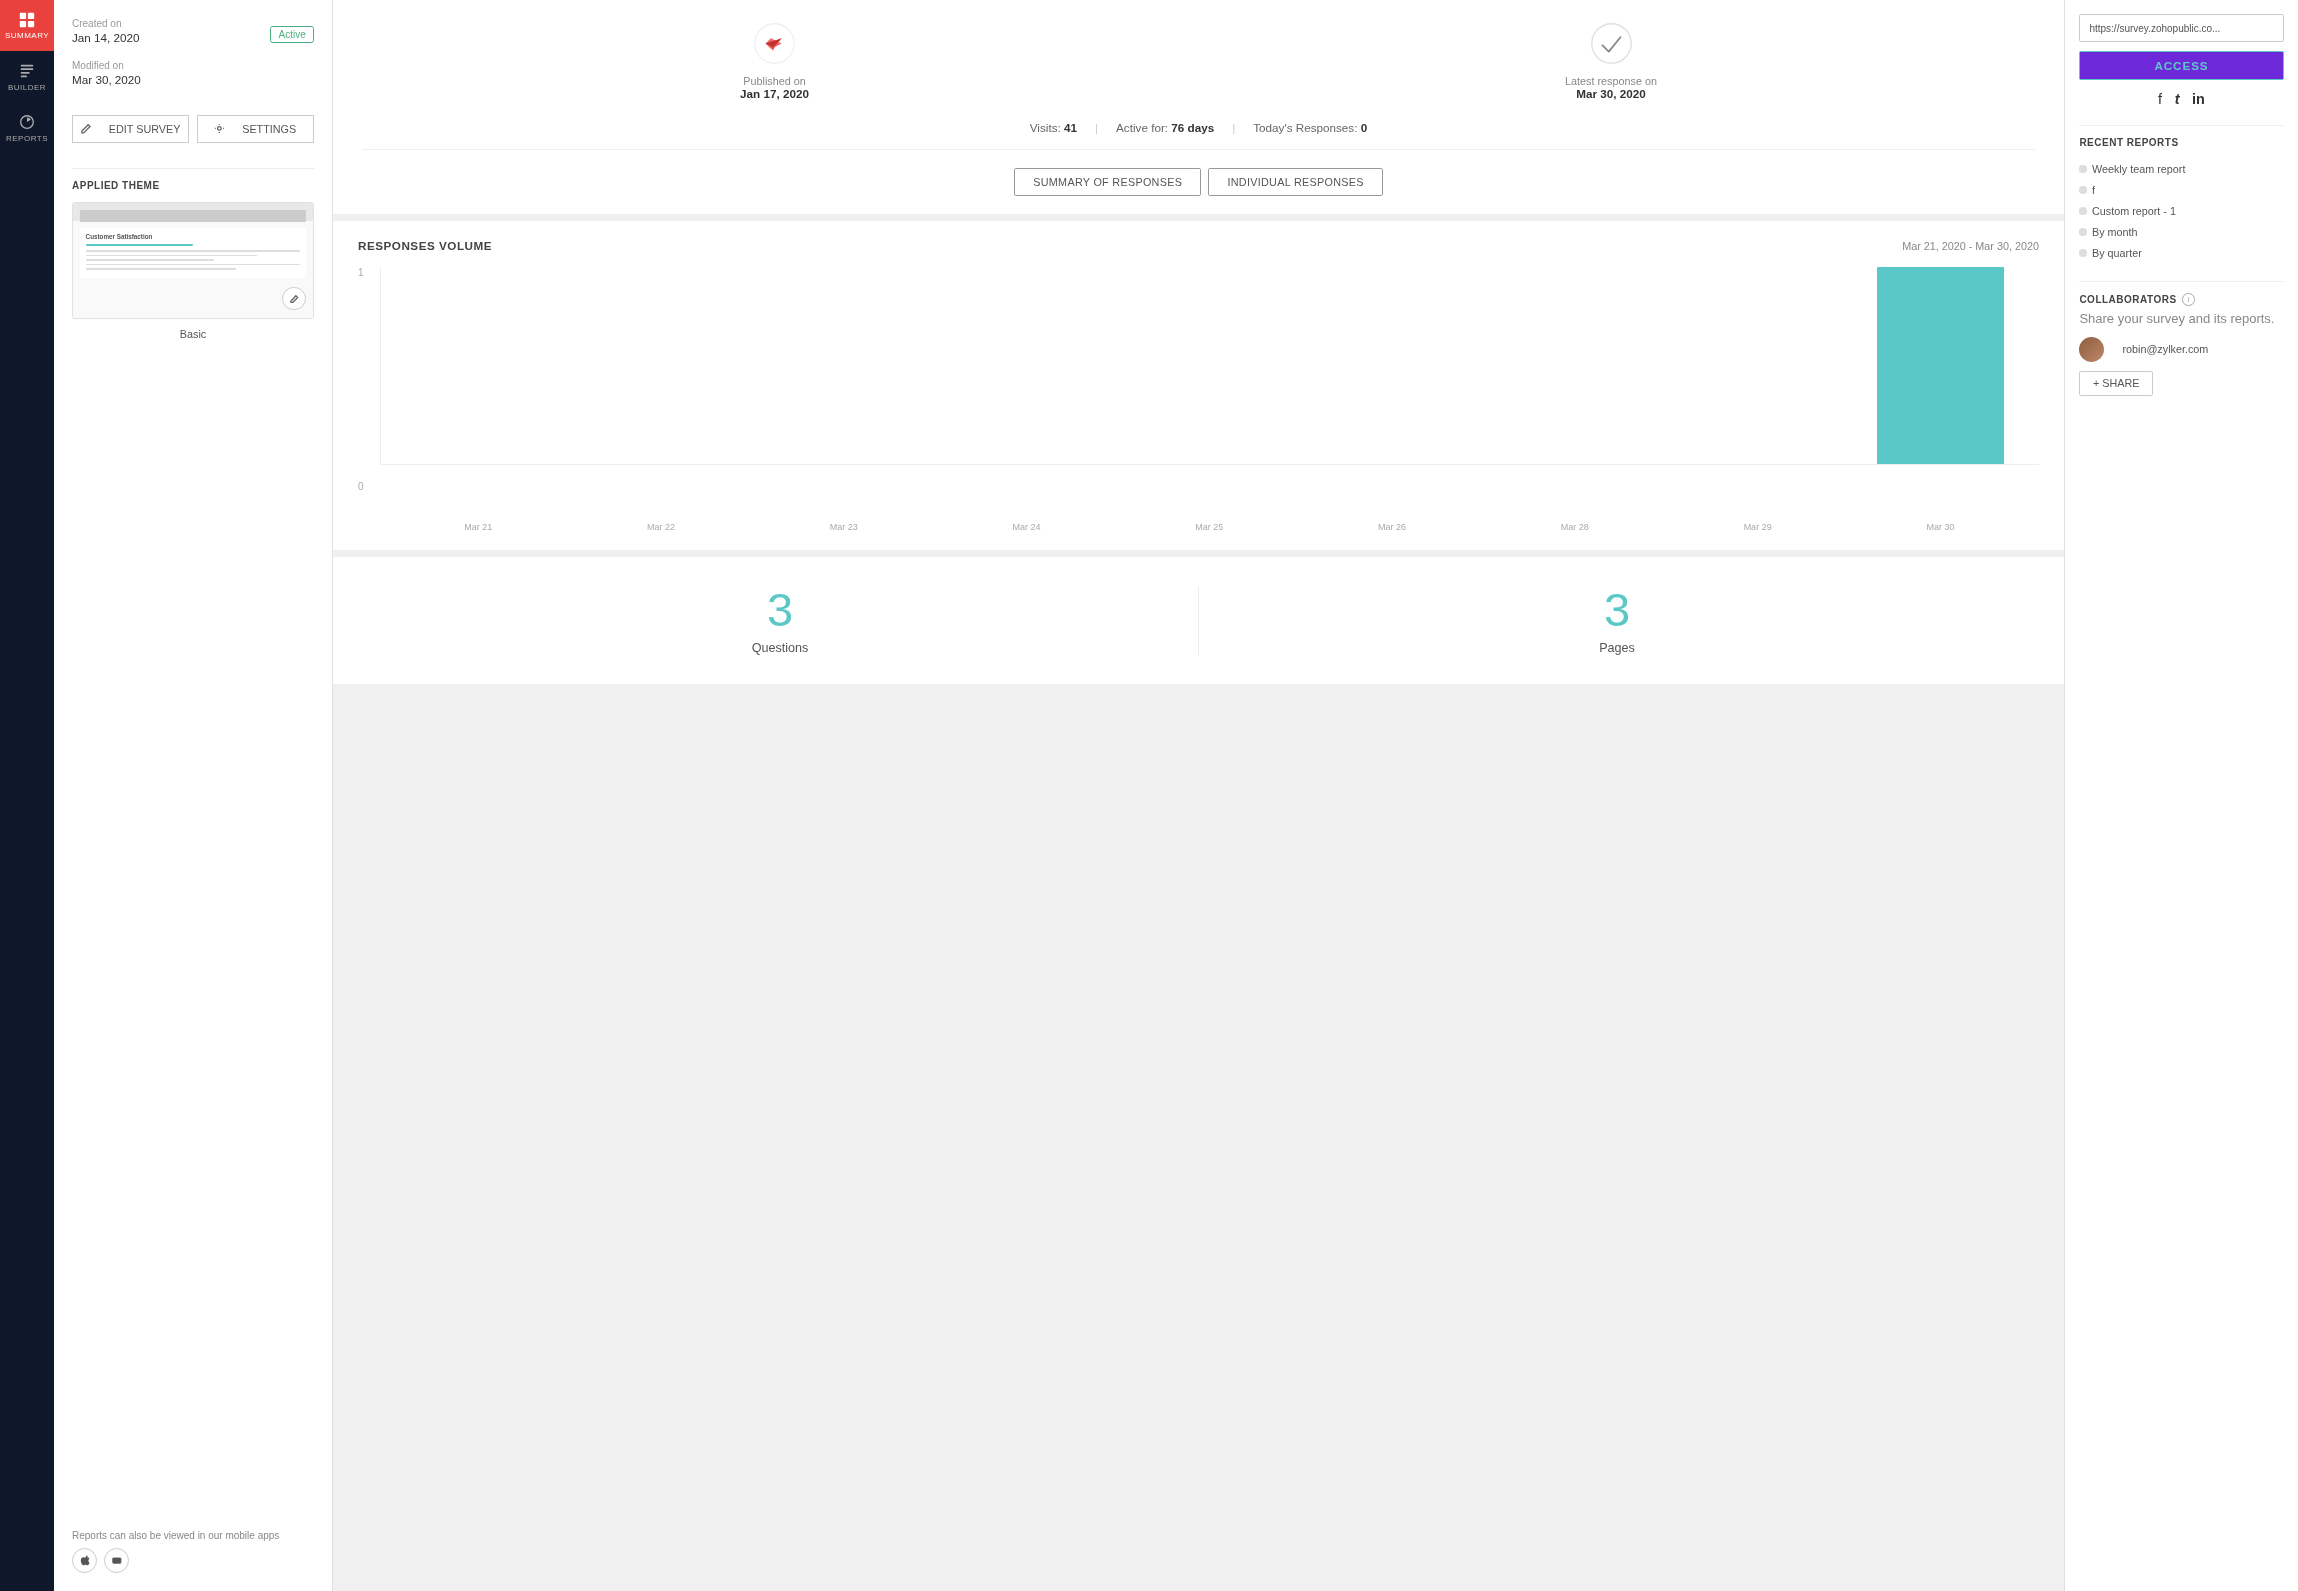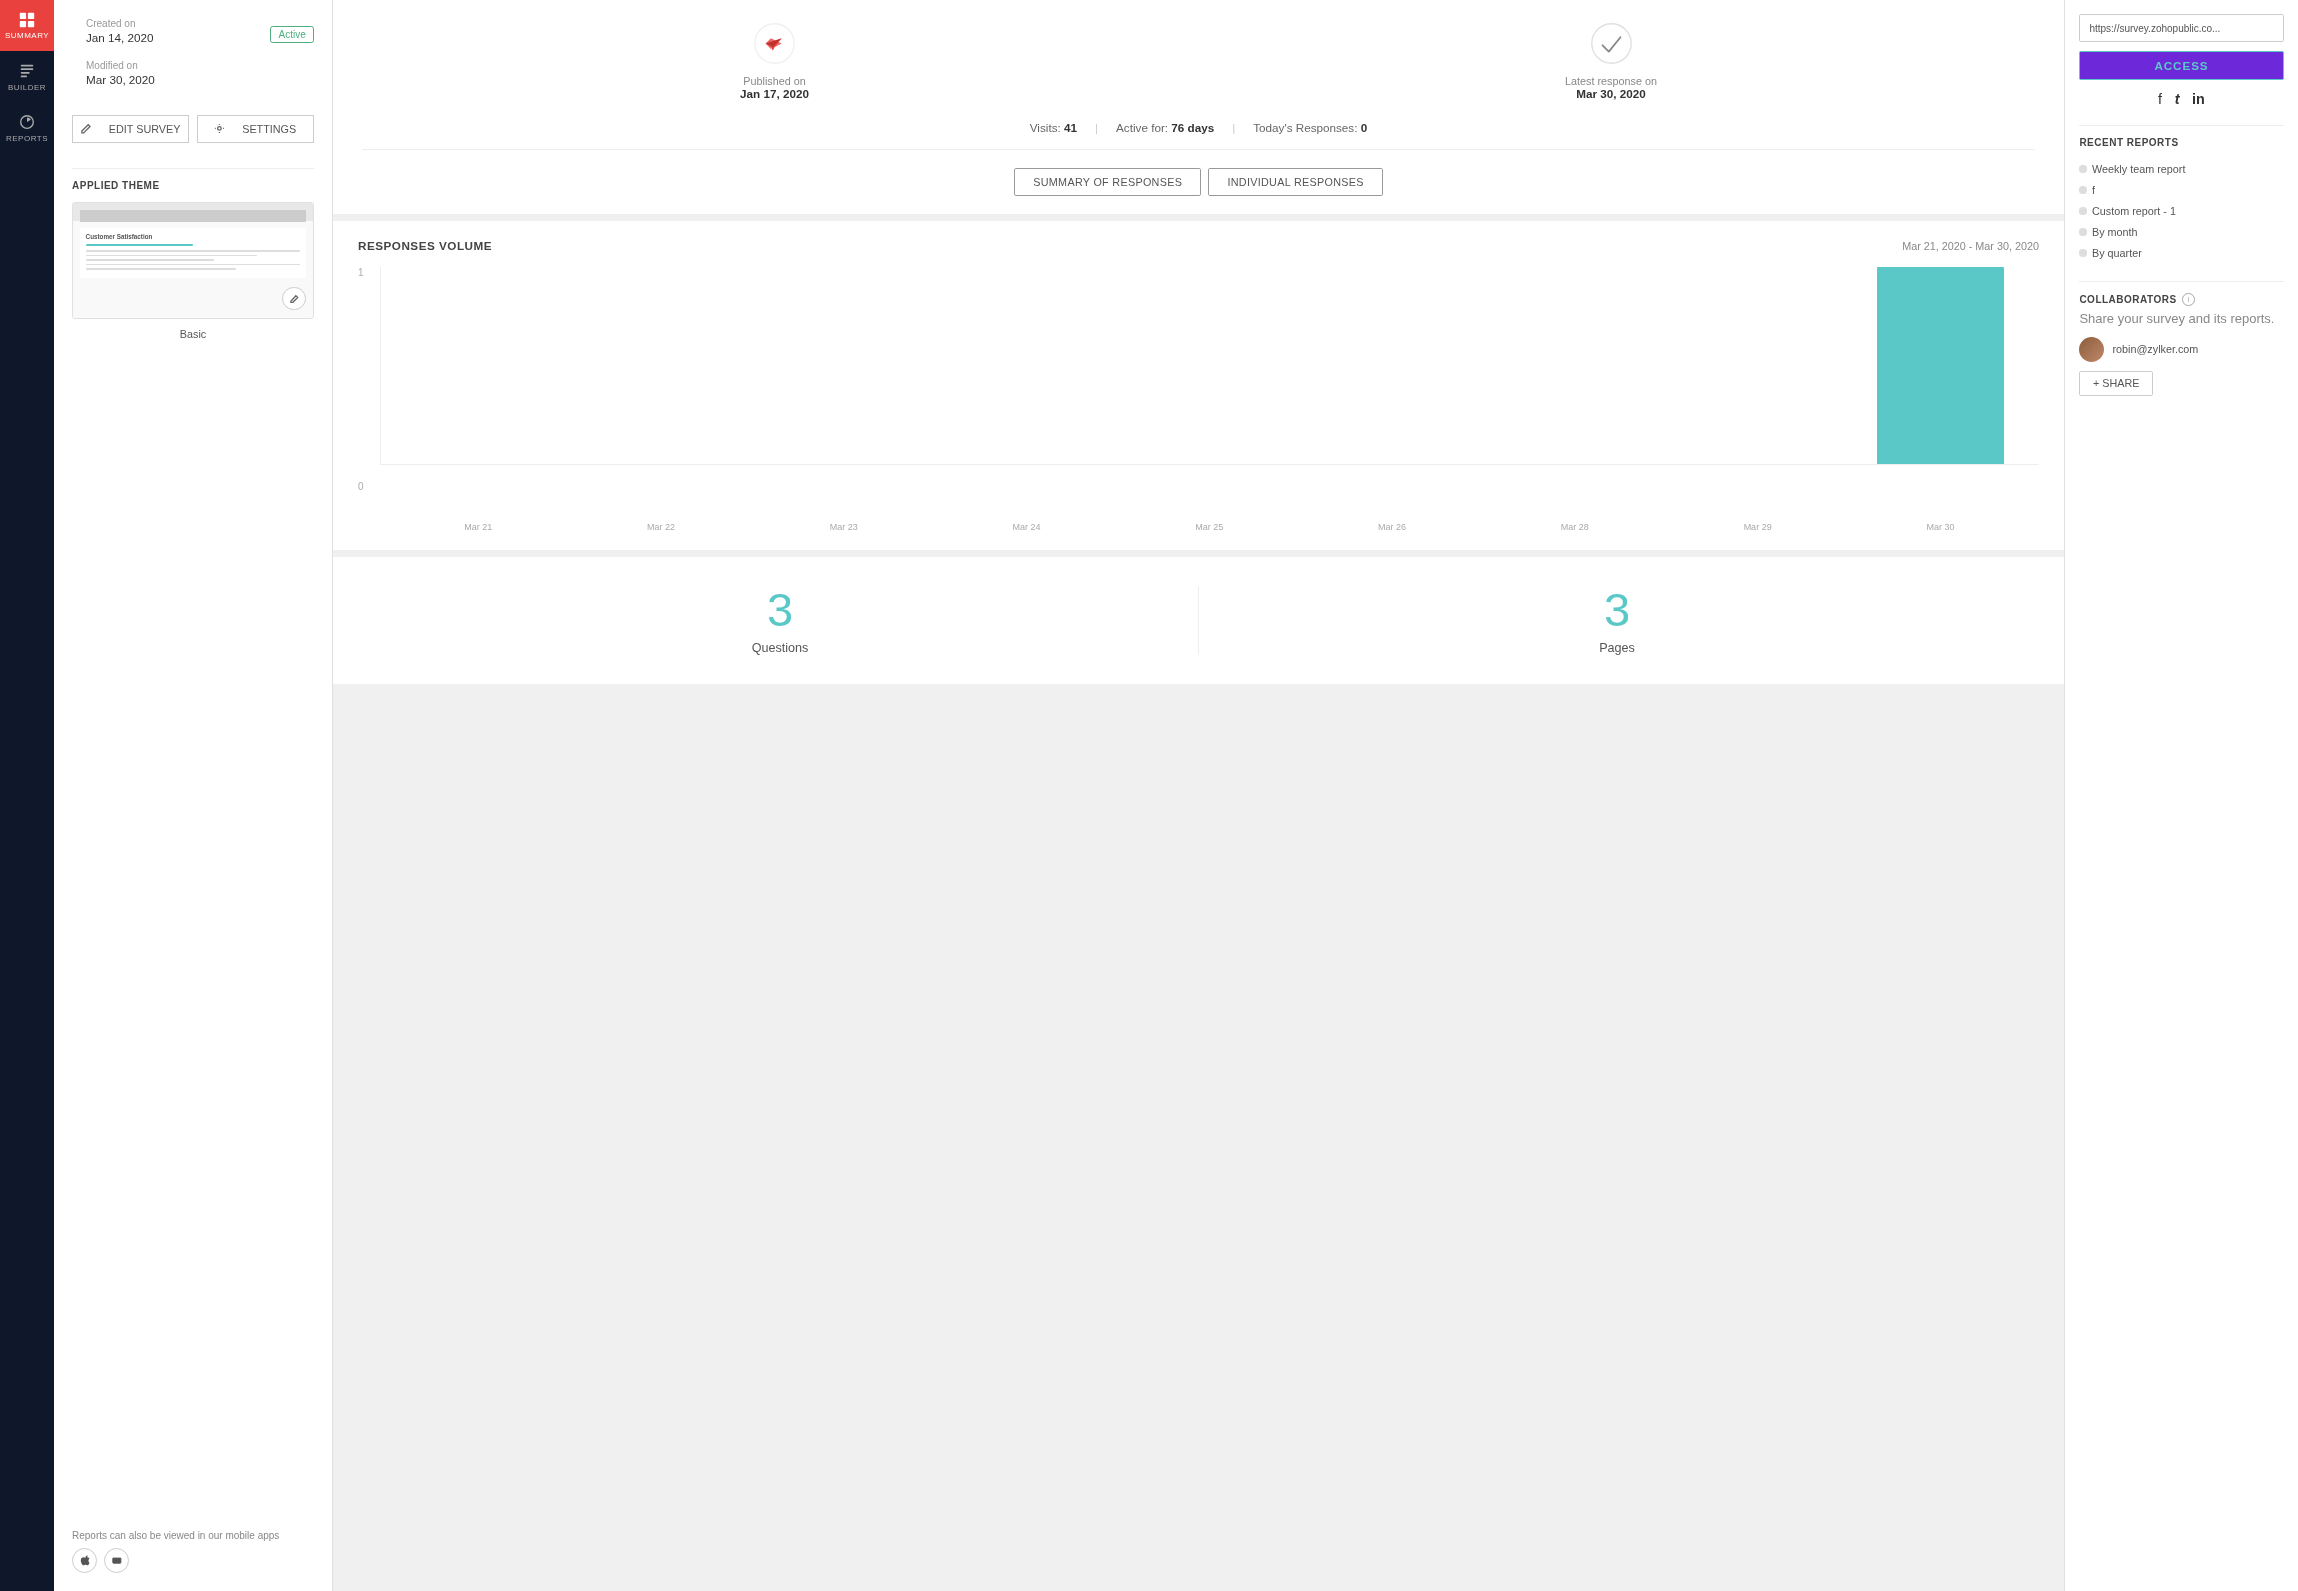--- a/index.html
+++ b/index.html
@@ -51,21 +51,21 @@
       background: #fff;
       border: 1.4px solid #4caf7d;
       color: #4caf7d;
       font-size: 10px;
       padding: 1.8px 7.2px;
       border-radius: 2.7px;
       font-weight: 400;
       margin-top: 8px;
     }
     .meta-row { display: flex; justify-content: space-between; align-items: flex-start; margin-bottom: 12.6px; }
-    .meta-block { margin-bottom: 3.6px; margin-left: 14px; }
+    .meta-block { margin-bottom: 3.6px; }
     .action-buttons { display: flex; gap: 7.2px; margin: 14.4px 0; }
     .action-btn {
       flex: 1;
       border: 0.9px solid #ccc;
       background: #fff;
       padding: 7.2px 0;
       font-size: 10.8px;
       color: #555;
       cursor: pointer;
       display: flex;
@@ -317,21 +317,21 @@
     .collab-section {}
     .collab-title-row { display: flex; align-items: center; gap: 5.4px; margin-bottom: 5.4px; }
     .collab-info-icon {
       width: 12.6px; height: 12.6px;
       border: 0.9px solid #aaa;
       border-radius: 50%;
       display: flex; align-items: center; justify-content: center;
       font-size: 8px; color: #aaa; cursor: pointer;
     }
     .collab-desc { font-size: 13px; color: #888; margin-bottom: 10.8px; }
-    .collab-user { display: flex; align-items: center; gap: 8px; font-size: 10.8px; color: #555; margin-bottom: 9px; }
+    .collab-user { display: flex; align-items: center; gap: 18px; font-size: 10.8px; color: #555; margin-bottom: 9px; }
     .avatar {
       width: 25px; height: 25px; border-radius: 50%;
       background: linear-gradient(135deg, #8B5E3C, #c0876a);
       flex-shrink: 0;
     }
     .share-btn {
       border: 0.9px solid #ccc;
       background: #fff;
       padding: 5.4px 12.6px;
       font-size: 10.8px;

